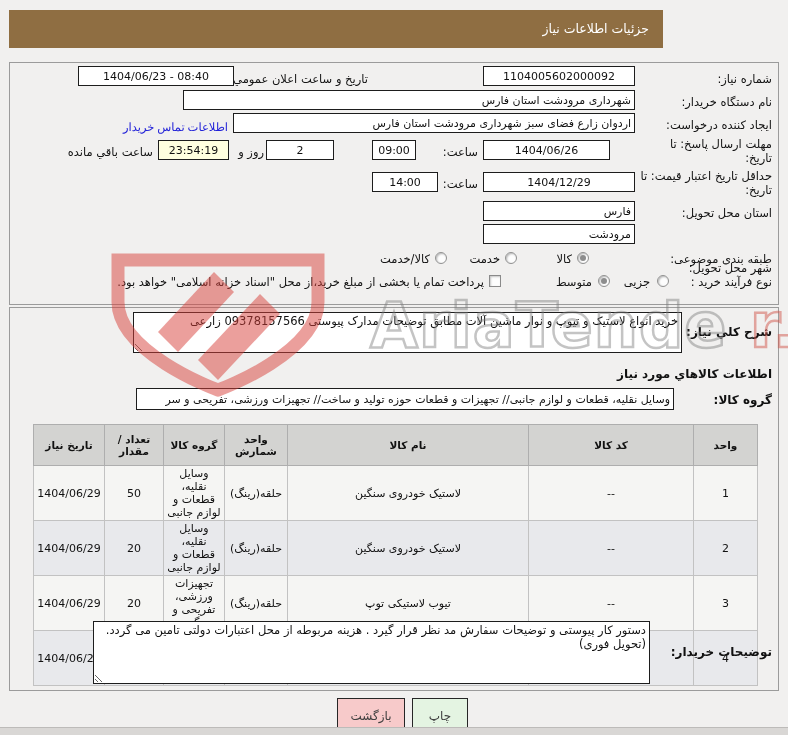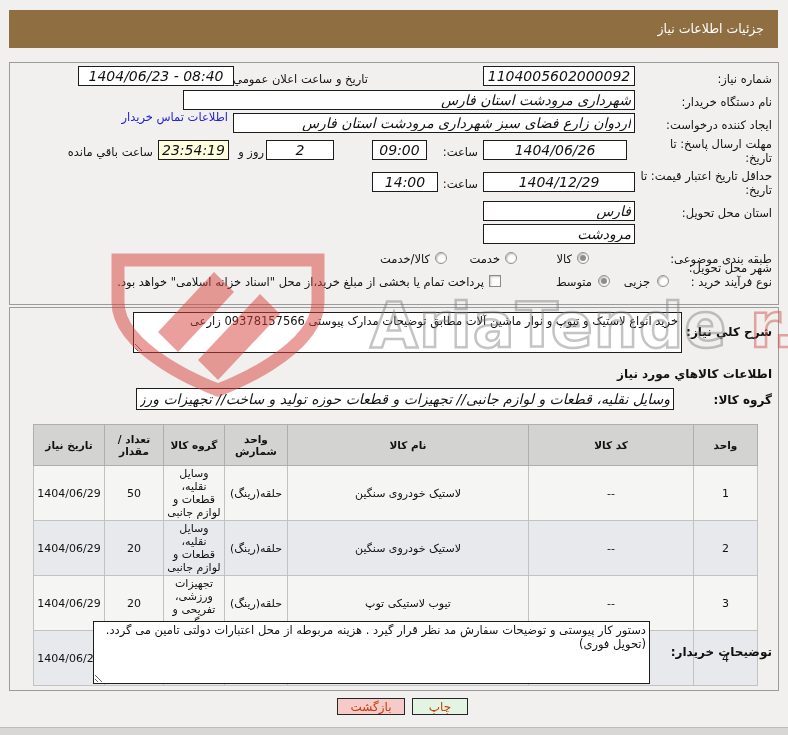--- a/index.html
+++ b/index.html
@@ -1,30 +1,30 @@
 <!DOCTYPE html>
 <html lang="fa" dir="rtl"><head>
 <meta charset="utf-8">
 <style>
   html,body{margin:0;padding:0;}
   body{background:#f1f0ef;font-family:"DejaVu Sans",sans-serif;}
   #page{position:relative;width:788px;height:735px;background:#f1f0ef;overflow:hidden;direction:rtl;}
 
-  .titlebar{position:absolute;left:9px;top:10px;width:769px;height:38px;background:#8f6e42;}
+  .titlebar{position:absolute;left:9px;top:10px;width:654px;height:38px;background:#8f6e42;}
   .titlebar .ttl{position:absolute;right:14px;top:0;line-height:38px;color:#fff;font-size:12.5px;}
 
   .panel{position:absolute;border:1px solid #9b9b9b;background:transparent;}
   #panel1{left:9px;top:62px;width:768px;height:241px;}
   #panel2{left:9px;top:307px;width:768px;height:382px;}
 
   .lbl{position:absolute;font-size:11.5px;color:#141414;line-height:14px;}
   .blbl{position:absolute;font-size:12px;font-weight:bold;color:#111;line-height:15px;}
 
   .field{position:absolute;background:#fff;border:1px solid #1d1d1d;font-family:"DejaVu Sans",sans-serif;
-         font-size:14px;color:#111;height:20px;box-sizing:border-box;padding:0 3px;direction:rtl;font-style:italic;}
+         font-size:11px;color:#111;height:20px;box-sizing:border-box;padding:0 3px;direction:rtl;}
   .field.center{text-align:center;}
   .field.ltr{direction:ltr;text-align:center;}
   .field.ylw{background:#ffffdf;}
 
   textarea.ta{position:absolute;background:#fff;border:1px solid #1d1d1d;box-sizing:border-box;
       font-family:"DejaVu Sans",sans-serif;font-size:11.5px;color:#111;padding:1px 3px;direction:rtl;overflow:hidden;}
 
   .link{position:absolute;font-size:11.5px;color:#2222d8;cursor:pointer;}
 
   .radio{position:absolute;width:12px;height:12px;border-radius:50%;background:#fdfdfd;border:1px solid #909090;
@@ -34,22 +34,22 @@
          box-shadow:inset 1px 1px 2px rgba(0,0,0,.22);box-sizing:border-box;}
 
   #items-table{position:absolute;left:33px;top:424px;width:724px;border-collapse:collapse;table-layout:fixed;
          direction:rtl;font-size:11px;color:#111;}
   #items-table th{background:#d3d3d1;border:1px solid #aeaeae;font-weight:bold;font-size:10.5px;height:26px;padding:7px 2px;}
   #items-table td{border:1px solid #c2c2c2;text-align:center;vertical-align:middle;padding:1px 3px;line-height:13px;}
   tr.r-light{background:#f5f5f3;}
   tr.r-dark{background:#e8e9ec;}
   tr.h44 td{height:44px;} tr.h36 td{height:36px;} tr.h45 td{height:45px;}
 
-  .btn{position:absolute;height:17px;border:1px solid #262626;font-family:"DejaVu Sans",sans-serif;
-       font-size:12px;color:#c2410c;display:flex;align-items:center;justify-content:center;cursor:pointer;box-sizing:border-box;}
+  .btn{position:absolute;height:36px;border:1px solid #262626;font-family:"DejaVu Sans",sans-serif;
+       font-size:12px;color:#404040;display:flex;align-items:center;justify-content:center;cursor:pointer;box-sizing:border-box;}
   #btn-back{left:337px;top:698px;width:68px;background:#f7caca;}
   #btn-print{left:412px;top:698px;width:56px;background:#e4f4e2;}
 
   #bottom-edge{position:absolute;left:0;top:727px;width:788px;height:8px;background:#d9d7d5;border-top:1px solid #bdbbb9;}
 
   #watermark{position:absolute;left:0;top:0;width:788px;height:735px;pointer-events:none;z-index:40;}
 </style>
 </head>
 <body>
 
@@ -64,26 +64,26 @@
   <span class="lbl" style="right:16px;top:72px;">شماره نیاز:</span>
   <input class="field center ltr" style="left: 483px; top: 66px; width: 152px;" readonly="" value="1104005602000092">
   <span class="lbl" style="right:420px;top:72px;">تاریخ و ساعت اعلان عمومي:</span>
   <input class="field ltr" style="left: 78px; top: 66px; width: 156px;" readonly="" value="1404/06/23 - 08:40">
 
   <span class="lbl" style="right:16px;top:95px;">نام دستگاه خریدار:</span>
   <input class="field" style="left: 183px; top: 90px; width: 452px;" readonly="" value="شهرداری مرودشت استان فارس">
 
   <span class="lbl" style="right:16px;top:118px;">ایجاد کننده درخواست:</span>
   <input class="field" style="left: 233px; top: 113px; width: 402px;" readonly="" value="اردوان زارع فضای سبز شهرداری مرودشت استان فارس">
-  <span class="link" style="right:560px;top:110px;">اطلاعات تماس خریدار</span>
+  <span class="link" style="right:560px;top:120px;font-family:Liberation Serif, serif;">اطلاعات تماس خریدار</span>
 
   <span class="lbl" style="right:16px;top:137px;width:120px;">مهلت ارسال پاسخ: تا تاریخ:</span>
-  <input class="field center ltr" style="left: 483px; top: 140px; width: 144px; text-align: center;" readonly="" value="1404/06/26">
+  <input class="field center ltr" style="left: 483px; top: 140px; width: 127px; text-align: center;" readonly="" value="1404/06/26">
   <span class="lbl" style="right:310px;top:145px;">ساعت:</span>
-  <input class="field center ltr" style="left: 372px; top: 140px; width: 55px;" readonly="" value="09:00">
+  <input class="field center ltr" style="left: 372px; top: 140px; width: 44px;" readonly="" value="09:00">
   <input class="field center ltr" style="left: 266px; top: 140px; width: 68px;" readonly="" value="2">
   <span class="lbl" style="right:524px;top:145px;">روز و</span>
   <input class="field center ltr ylw" style="left: 158px; top: 140px; width: 71px;" readonly="" value="23:54:19">
   <span class="lbl" style="right:635px;top:145px;">ساعت باقي مانده</span>
 
   <span class="lbl" style="right:16px;top:169px;width:142px;">حداقل تاریخ اعتبار قیمت: تا تاریخ:</span>
   <input class="field center ltr" style="left: 483px; top: 172px; width: 152px;" readonly="" value="1404/12/29">
   <span class="lbl" style="right:310px;top:177px;">ساعت:</span>
   <input class="field center ltr" style="left: 372px; top: 172px; width: 66px;" readonly="" value="14:00">
 

